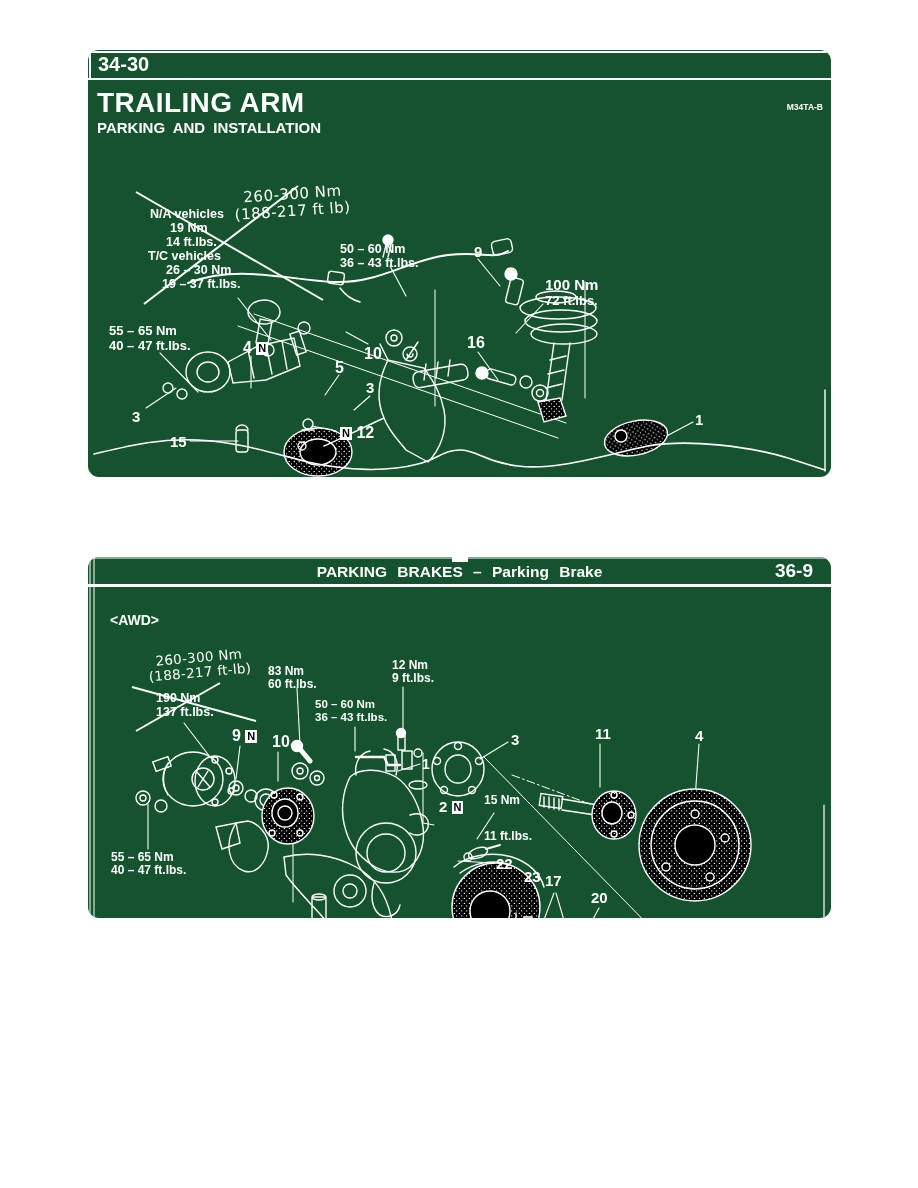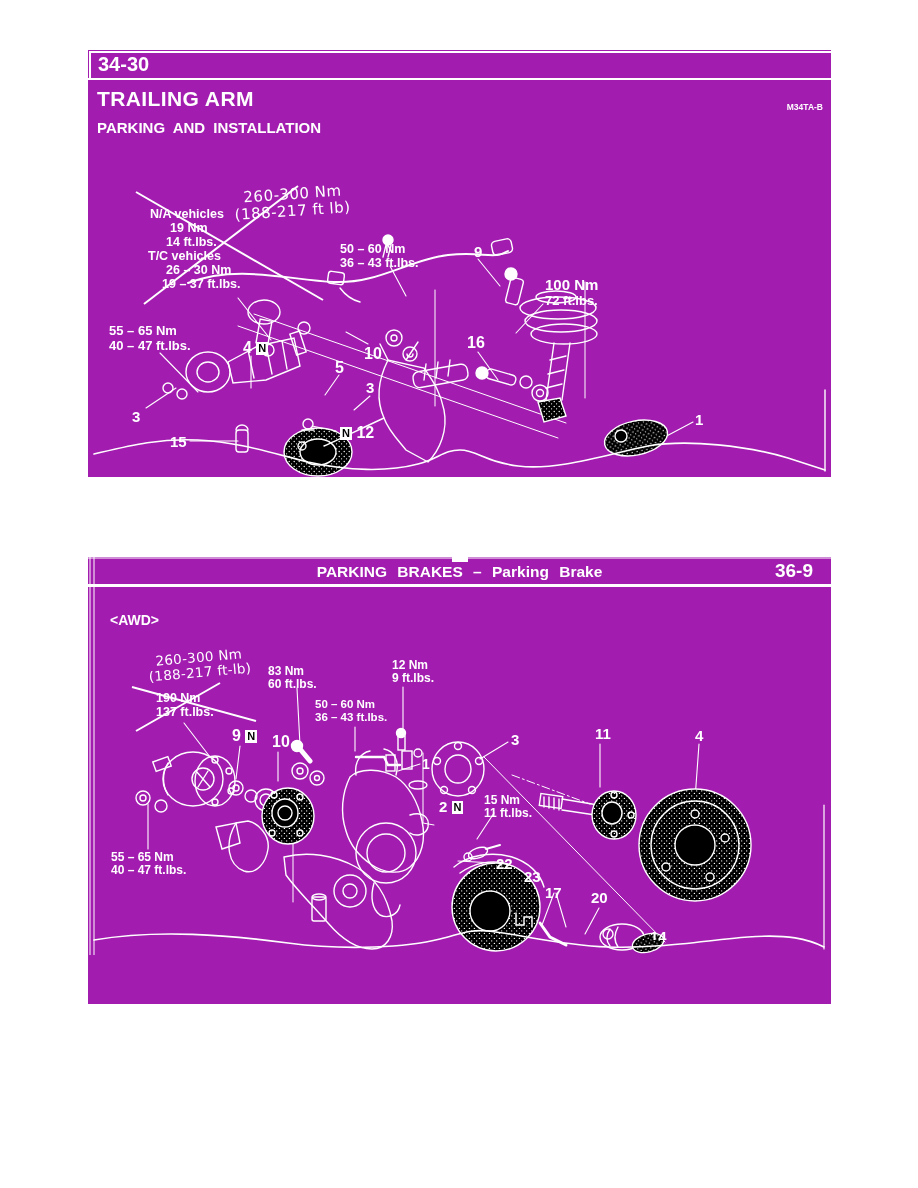--- a/index.html
+++ b/index.html
@@ -1,18 +1,18 @@
 <!DOCTYPE html>
 <html><head>
 <meta charset="utf-8">
 <style>
   html,body{margin:0;padding:0;background:#ffffff;}
   #page{position:relative;width:918px;height:1188px;background:#ffffff;overflow:hidden;
         font-family:"Liberation Sans",sans-serif;}
-  .panel{position:absolute;background:#a21caf;overflow:hidden;}
+  .panel{position:absolute;background:#14532d;overflow:hidden;border-radius:11px;}
   .artsvg{position:absolute;left:0;top:0;z-index:1;}
   .strikesvg{position:absolute;left:0;top:0;z-index:3;pointer-events:none;}
   .lbl{position:absolute;z-index:2;color:#fff;font-weight:bold;white-space:nowrap;line-height:1.12;}
   .hline{position:absolute;background:#fff;z-index:2;}
   .callout{font-size:15px;}
   .big{font-size:16px;}
   .nbox{display:inline-block;background:#fff;color:#000;font-size:11px;font-weight:800;
         padding:0 2px;line-height:13px;vertical-align:1px;}
   .hand{font-family:"DejaVu Sans",sans-serif;font-weight:400;letter-spacing:.5px;font-size:15px;}
   .hand2{font-family:"DejaVu Sans",sans-serif;font-weight:400;letter-spacing:.3px;font-size:13.5px;}
@@ -122,21 +122,21 @@
 
         <path d="M6,404 C40,396 70,388 110,390 C150,392 180,402 220,412 C260,421 300,422 330,414 C350,409 356,400 372,400 C390,400 396,412 430,416 C470,421 520,404 560,396 C600,389 660,396 700,408 L737,420" stroke-width="1.6"></path>
       </g>
     </svg>
 
     <div class="hline" style="left:2px;top:1px;right:0;height:2px;"></div>
     <div class="hline" style="left:0;top:28px;right:0;height:2px;"></div>
     <div class="hline" style="left:1px;top:1px;width:2px;height:27px;"></div>
 
     <div class="lbl" style="left:10px;top:3px;font-size:20px;">34-30</div>
-    <div class="lbl" style="left:9px;top:37px;font-size:21px;letter-spacing:.4px;">TRAILING ARM</div>
+    <div class="lbl" style="left:9px;top:37px;font-size:28px;letter-spacing:.4px;">TRAILING ARM</div>
     <div class="lbl" style="right:8px;top:53px;font-size:8.5px;">M34TA-B</div>
     <div class="lbl" style="left:9px;top:70px;font-size:15px;word-spacing:4px;">PARKING AND INSTALLATION</div>
 
     <div class="lbl hand" style="left:146px;top:136px;transform:rotate(-4deg);">
       <span style="display:block;margin-left:10px;">260-300 Nm</span>
       <span style="display:block;">(188-217 ft lb)</span>
     </div>
 
     <div class="lbl t2" style="left:62px;top:157px;">
       <span style="display:block;">N/A vehicles</span>
@@ -176,21 +176,21 @@
     </div>
     <div class="lbl callout" style="left:82px;top:384px;">15</div>
     <div class="lbl callout" style="left:607px;top:362px;">1</div>
 
     <svg class="strikesvg strike" width="743" height="427" viewBox="0 0 743 427">
       <line x1="48" y1="142" x2="235" y2="250"></line>
       <line x1="210" y1="136" x2="56" y2="254"></line>
     </svg>
   </div>
 
-  <div class="panel" style="left:88px;top:557px;width:743px;height:447px;">
+  <div class="panel" style="left:88px;top:557px;width:743px;height:361px;">
 
     <svg class="artsvg" width="743" height="398" viewBox="0 0 743 398">
       <defs>
         <pattern id="speck2" width="5" height="5" patternUnits="userSpaceOnUse">
           <rect width="5" height="5" fill="#000"></rect>
           <circle cx="1.4" cy="1.4" r="0.7" fill="#fff"></circle>
           <circle cx="3.7" cy="3.9" r="0.6" fill="#fff"></circle>
         </pattern>
       </defs>
       <g stroke="#fff" fill="none" stroke-width="1.4" stroke-linecap="round">
@@ -350,21 +350,21 @@
     <div class="lbl t2" style="left:68px;top:134px;">
       <span style="display:block;">190 Nm</span>
       <span style="display:block;text-align:right;">137 ft.lbs.</span>
     </div>
     <div class="lbl" style="left:227px;top:141px;font-size:11.5px;">
       <span style="display:block;">50 – 60 Nm</span>
       <span style="display:block;">36 – 43 ft.lbs.</span>
     </div>
     <div class="lbl t3" style="left:396px;top:237px;">
       <span style="display:block;">15 Nm</span>
-      <span style="display:block;">11 ft.lbs.</span>
+      <span style="display:block;margin-top:23px;">11 ft.lbs.</span>
     </div>
     <div class="lbl t3" style="left:23px;top:294px;">
       <span style="display:block;">55 – 65 Nm</span>
       <span style="display:block;">40 – 47 ft.lbs.</span>
     </div>
 
     <div class="lbl big" style="left:144px;top:170px;">
       <span>9</span>
       <span class="nbox">N</span>
     </div>
@@ -372,21 +372,21 @@
     <div class="lbl callout" style="left:423px;top:175px;">3</div>
     <div class="lbl callout" style="left:507px;top:169px;">11</div>
     <div class="lbl callout" style="left:607px;top:171px;">4</div>
     <div class="lbl" style="left:334px;top:200px;font-size:14px;">1</div>
     <div class="lbl callout" style="left:351px;top:242px;">
       <span>2</span>
       <span class="nbox">N</span>
     </div>
     <div class="lbl callout" style="left:408px;top:299px;">22</div>
     <div class="lbl callout" style="left:436px;top:312px;">23</div>
-    <div class="lbl callout" style="left:457px;top:328px;text-align:center;">17</div>
+    <div class="lbl callout" style="left:457px;top:316px;text-align:center;">17</div>
     <div class="lbl callout" style="left:503px;top:333px;">20</div>
     <div class="lbl callout" style="left:562px;top:372px;clip-path:inset(0 0 35% 0);">14</div>
 
     <svg class="strikesvg strike" width="743" height="398" viewBox="0 0 743 398">
       <line x1="44" y1="130" x2="168" y2="164"></line>
       <line x1="132" y1="126" x2="48" y2="174"></line>
     </svg>
   </div>
 
 </div>

